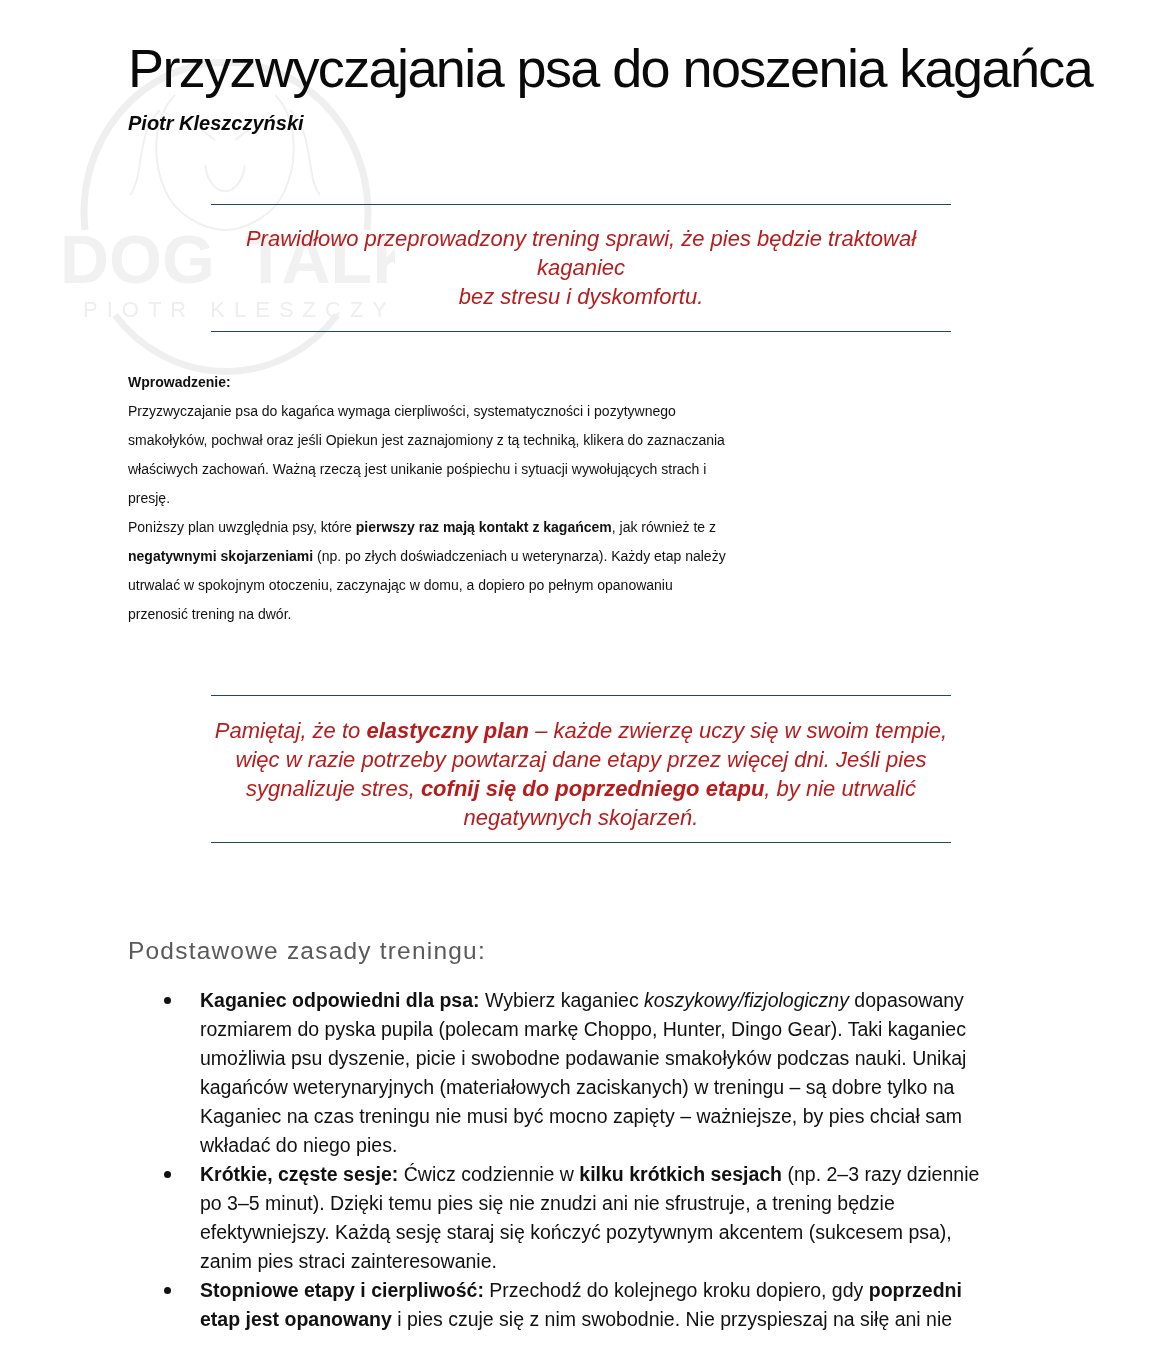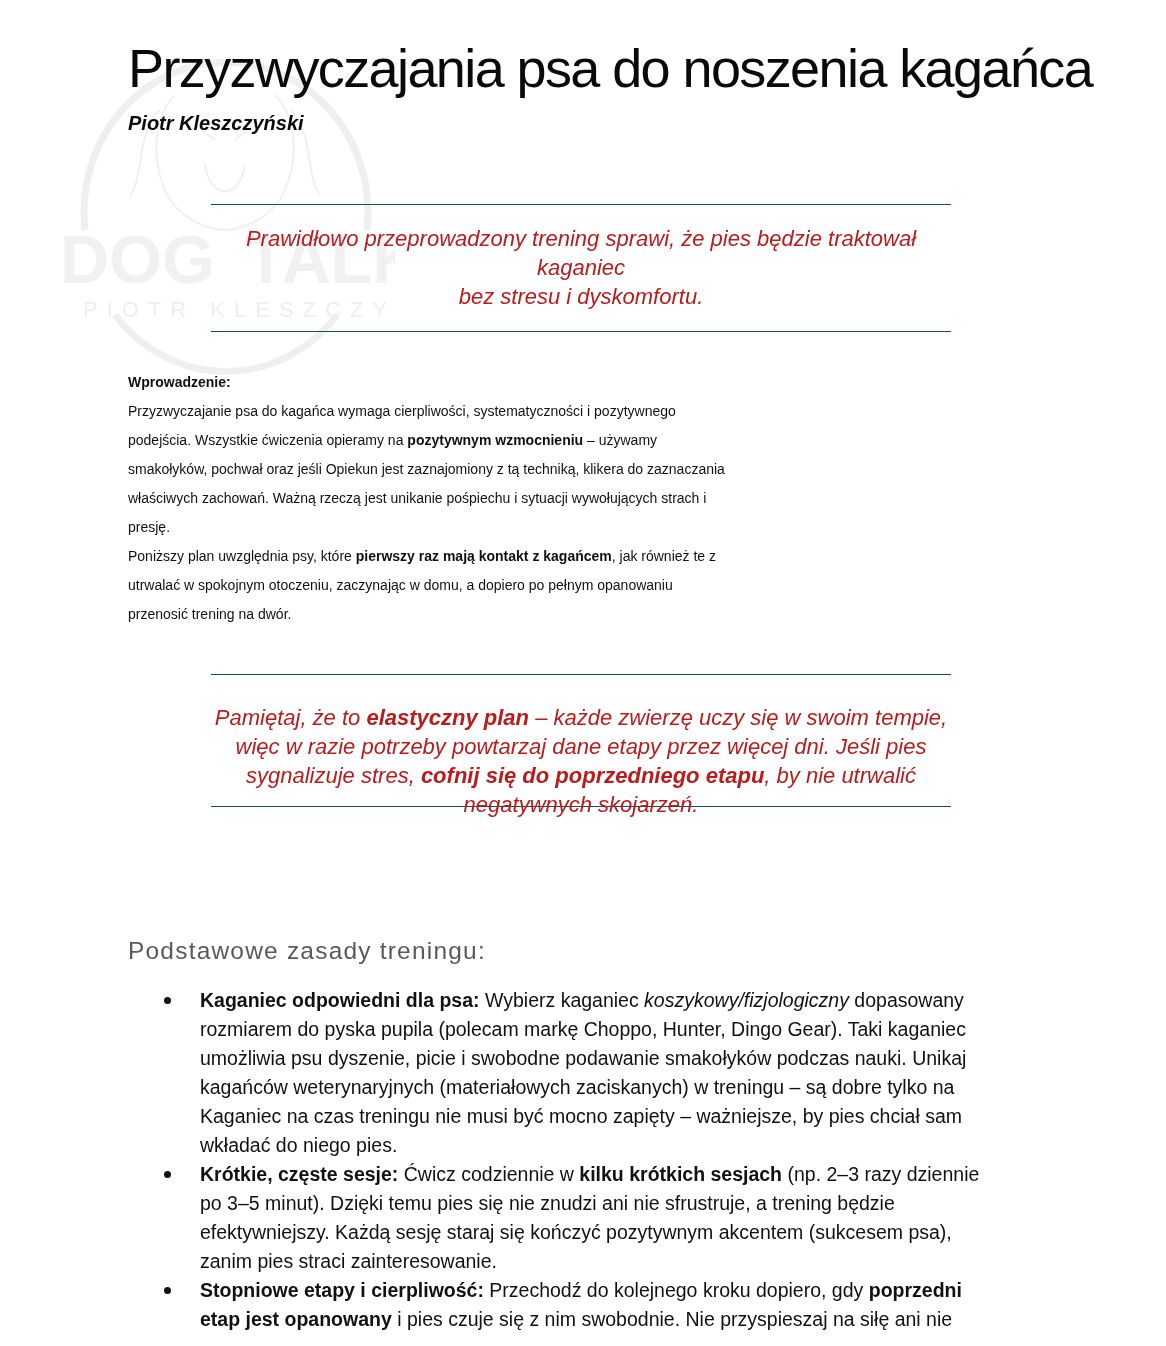--- a/index.html
+++ b/index.html
@@ -24,21 +24,21 @@
     line-height: 26px;
   }
   .quote {
     position: absolute; left: 211px; width: 740px;
     border-top: 1.5px solid #1f4a5e; border-bottom: 1.5px solid #1f4a5e;
     text-align: center; font-style: italic; color: #b91c1c;
     font-size: 22px; line-height: 29px; box-sizing: border-box;
   }
   .quote b { font-weight: bold; }
   .q1 { top: 204px; height: 128px; padding-top: 19px; }
-  .q2 { top: 674px; height: 133px; padding-top: 28px; }
+  .q2 { top: 695px; height: 148px; padding-top: 20px; }
   .q1 .qline, .q2 .qline { display: block; }
   .body {
     position: absolute; left: 128px; top: 368px; width: 910px;
     font-size: 14px; line-height: 29px; color: #111111;
   }
   .body b { font-weight: bold; }
   .line { display: block; white-space: nowrap; }
   .section-heading {
     position: absolute; left: 128px; top: 934px; margin: 0;
     font-size: 24.5px; font-weight: normal; color: #5a5a5a; letter-spacing: 1.2px;
@@ -82,25 +82,25 @@
   <p class="author">Piotr Kleszczyński</p>
 
   <div class="quote q1">
     <span class="qline">Prawidłowo przeprowadzony trening sprawi, że pies będzie traktował kaganiec</span>
     <span class="qline">bez stresu i dyskomfortu.</span>
   </div>
 
   <div class="body">
     <span class="line"><b>Wprowadzenie:</b></span>
     <span class="line">Przyzwyczajanie psa do kagańca wymaga cierpliwości, systematyczności i pozytywnego</span>
-    <span class="line"><span>podejścia. Wszystkie ćwiczenia opieramy na </span><b>pozytywnym wzmocnieniu</b><span> – używamy</span></span>
     <span class="line">smakołyków, pochwał oraz jeśli Opiekun jest zaznajomiony z tą techniką, klikera do zaznaczania</span>
     <span class="line">właściwych zachowań. Ważną rzeczą jest unikanie pośpiechu i sytuacji wywołujących strach i</span>
     <span class="line">presję.</span>
     <span class="line"><span>Poniższy plan uwzględnia psy, które </span><b>pierwszy raz mają kontakt z kagańcem</b><span>, jak również te z</span></span>
+    <span class="line"><b>negatywnymi skojarzeniami</b><span> (np. po złych doświadczeniach u weterynarza). Każdy etap należy</span></span>
     <span class="line">utrwalać w spokojnym otoczeniu, zaczynając w domu, a dopiero po pełnym opanowaniu</span>
     <span class="line">przenosić trening na dwór.</span>
   </div>
 
   <div class="quote q2">
     <span class="qline"><span>Pamiętaj, że to </span><b>elastyczny plan</b><span> – każde zwierzę uczy się w swoim tempie,</span></span>
     <span class="qline">więc w razie potrzeby powtarzaj dane etapy przez więcej dni. Jeśli pies</span>
     <span class="qline"><span>sygnalizuje stres, </span><b>cofnij się do poprzedniego etapu</b><span>, by nie utrwalić</span></span>
     <span class="qline">negatywnych skojarzeń.</span>
   </div>

